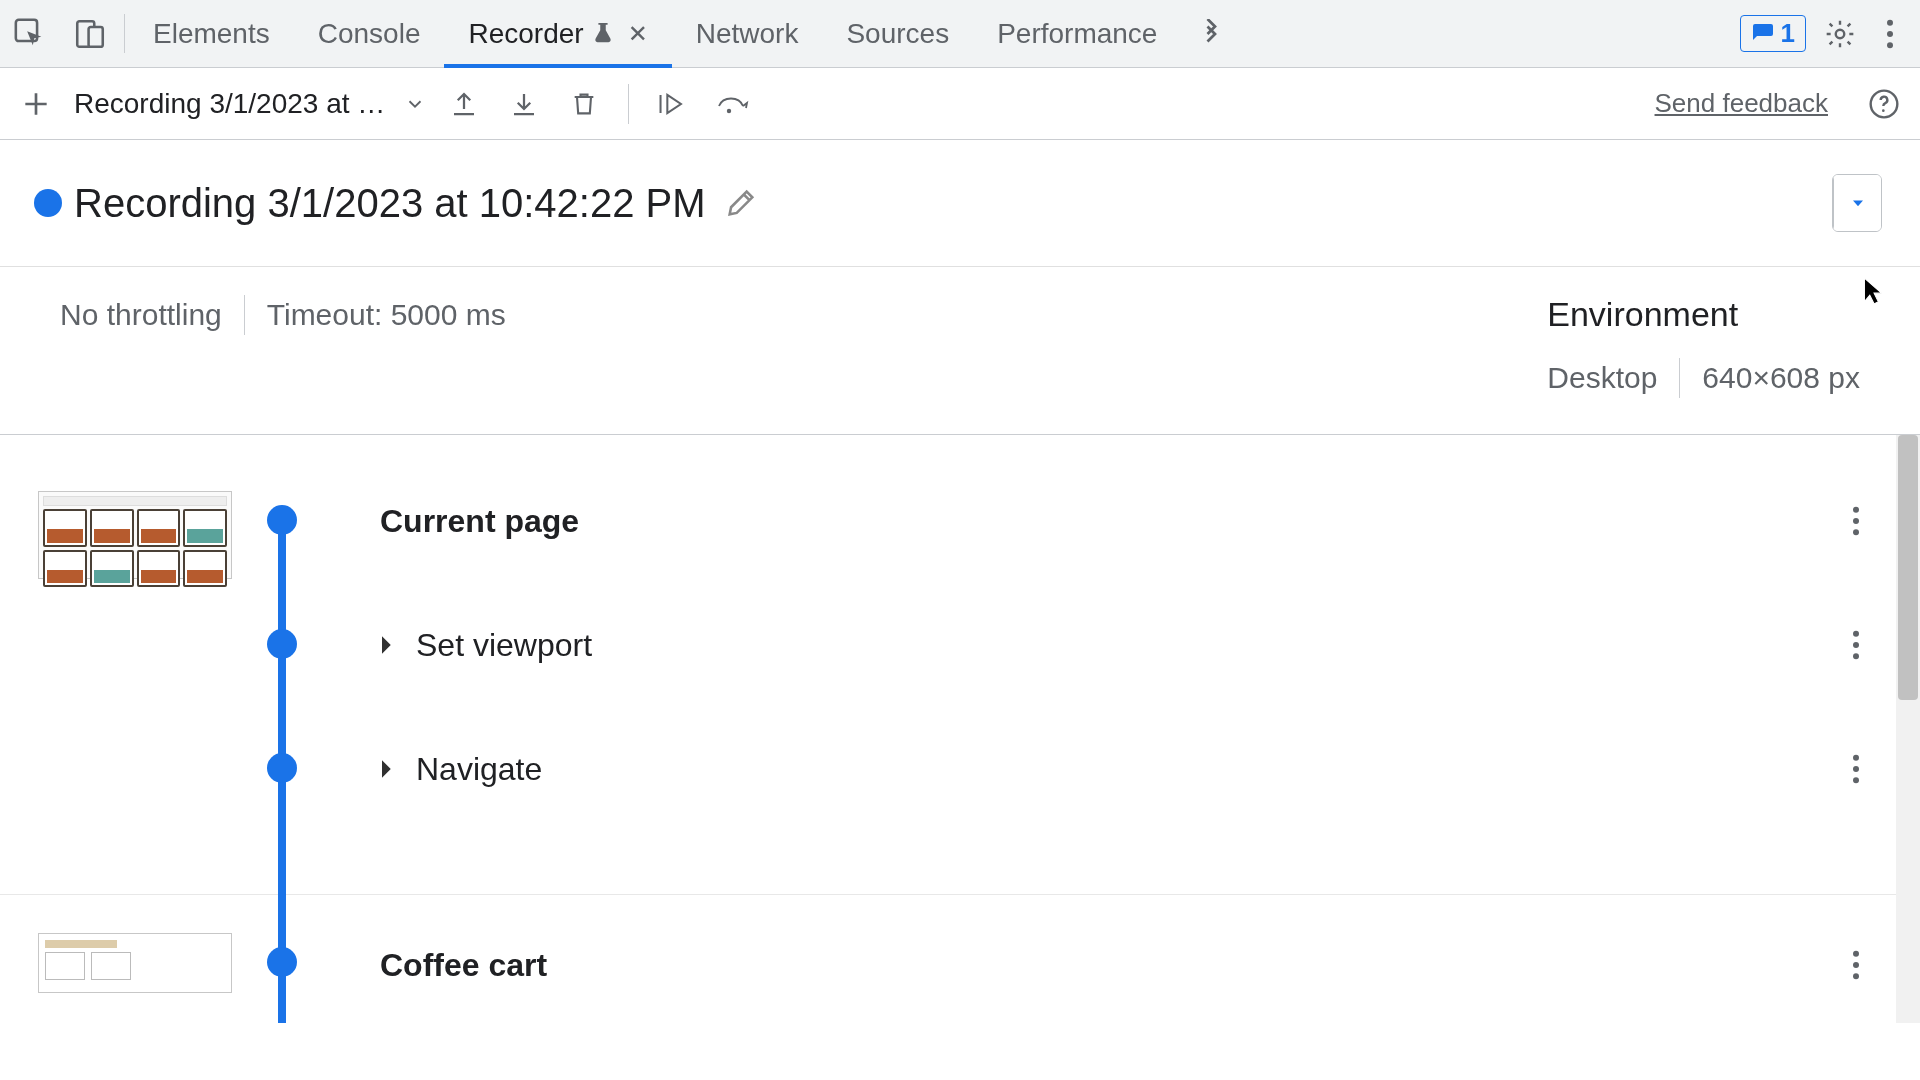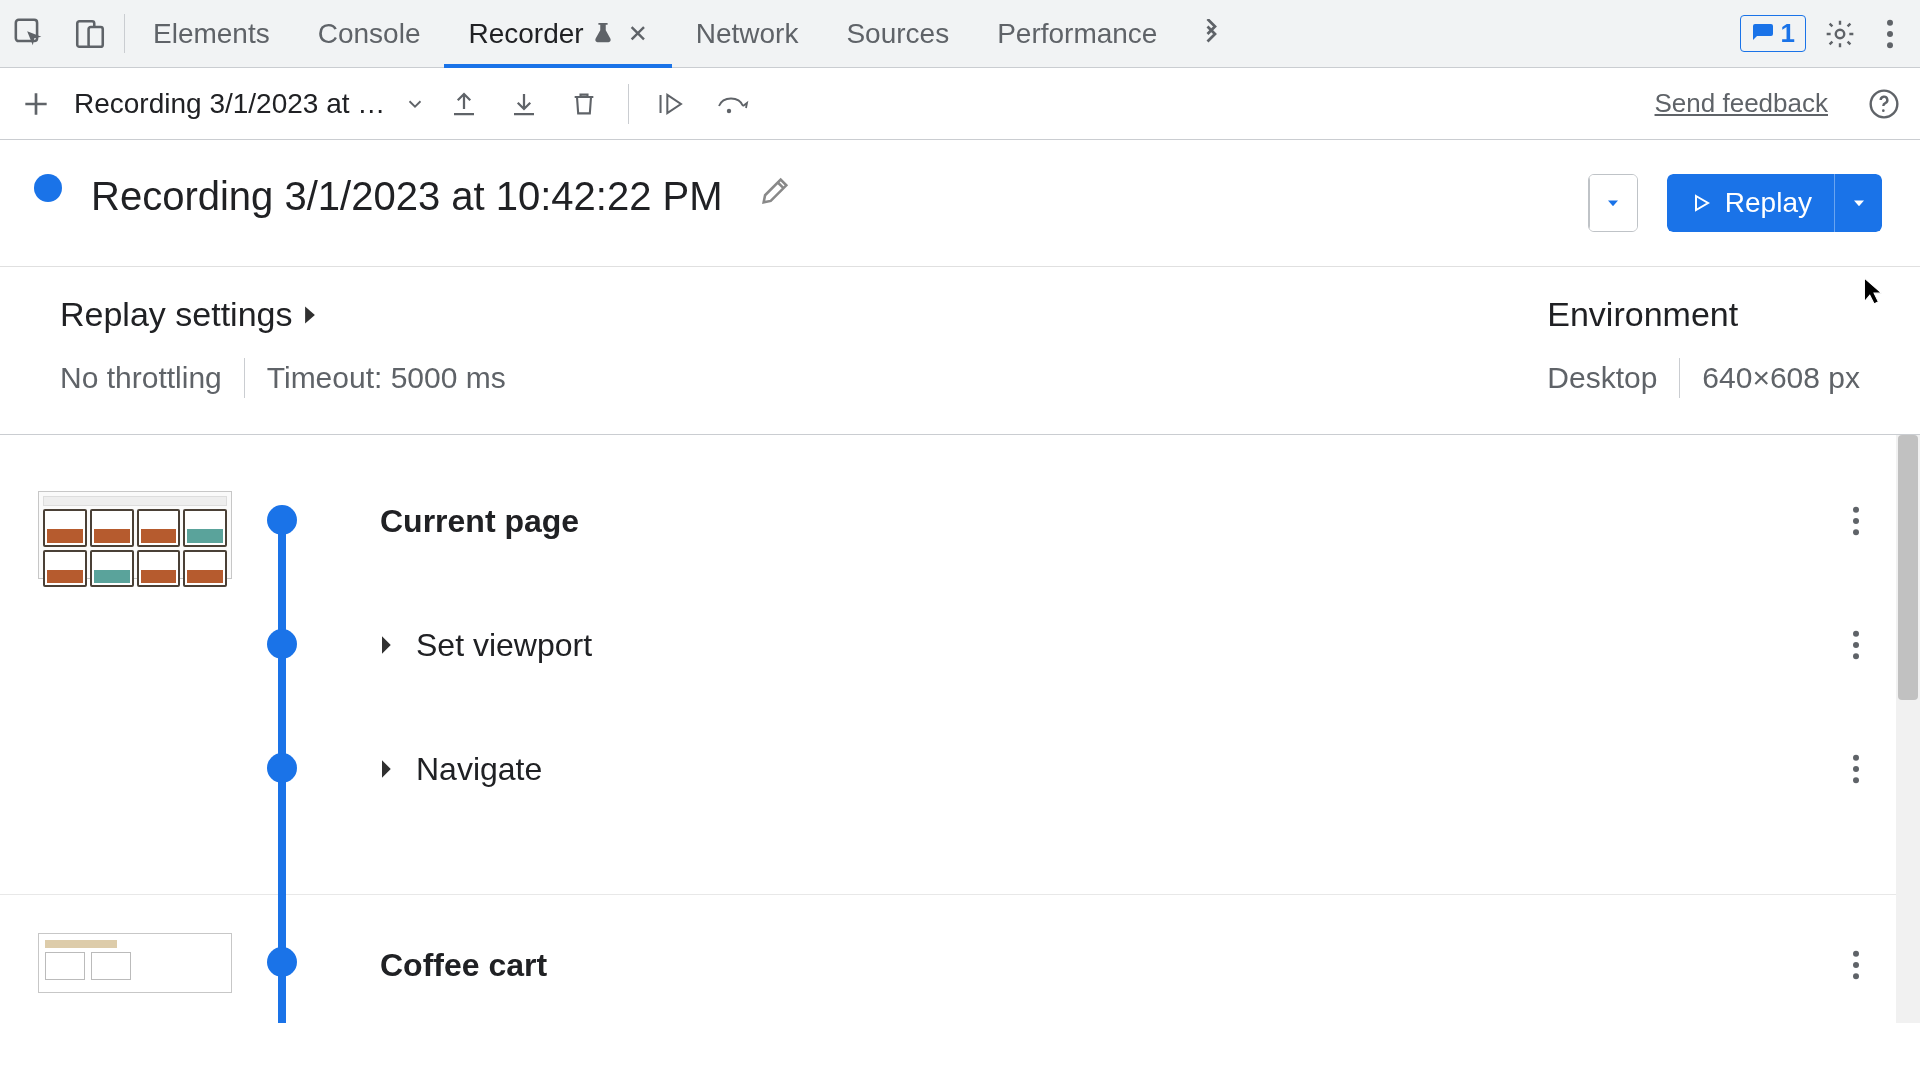--- a/index.html
+++ b/index.html
@@ -83,24 +83,24 @@
   }
   .vline { width: 1px; height: 40px; background: #cacdd1; margin: 0 6px; }
   .toolbar2 .spacer { flex: 1; }
   .send-feedback {
     font-size: 26px; color: #5f6368; text-decoration: underline;
     margin-right: 18px;
   }
 
   
   .header {
-    display: flex; align-items: flex-start;
+    display: flex; align-items: center;
     padding: 34px 38px 34px 34px;
     border-bottom: 1px solid #e0e0e0;
-    gap: 29px;
+    gap: 12px;
   }
   .rec-dot {
     width: 28px; height: 28px; border-radius: 50%;
     background: #1a73e8;
     flex-shrink: 0;
   }
   .rec-title {
     font-size: 40px; font-weight: 400;
   }
   .edit-pencil { color: #5f6368; margin-left: 6px; }
@@ -368,51 +368,30 @@
       </svg>
   </div>
   <div class="spacer"></div>
   <div class="split-btn outline">
     <div class="drop">
       <svg width="20" height="20" viewBox="0 0 24 24" fill="#1a73e8">
           <path d="M6 9l6 7 6-7z"></path>
         </svg>
     </div>
   </div>
-  <div class="split-btn primary">
-    <div class="main">
-      <span>
-        <svg width="24" height="24" viewBox="0 0 24 24" fill="none" stroke="#fff" stroke-width="2">
-            <path d="M7 5l12 7-12 7V5z"></path>
-          </svg>
-      </span>
-      <span>Replay</span>
-    </div>
-    <div class="drop">
-      <svg width="20" height="20" viewBox="0 0 24 24" fill="#fff">
-          <path d="M6 9l6 7 6-7z"></path>
-        </svg>
-    </div>
-  </div>
 </div>
 
 <div class="cursor-ptr">
   <svg width="22" height="30" viewBox="0 0 20 28">
       <path d="M2 2l0 22 5-6 4 8 4-2-4-8 7 0z" fill="#000" stroke="#fff" stroke-width="1"></path>
     </svg>
 </div>
 
 <div class="settings">
   <div class="left">
-    <h3>
-      <span>Replay settings</span>
-      <svg width="16" height="22" viewBox="0 0 12 18" fill="#303030">
-          <path d="M2 2l8 7-8 7z"></path>
-        </svg>
-    </h3>
     <div class="vals">
       <span>No throttling</span>
       <div class="vline2"></div>
       <span>Timeout: 5000 ms</span>
     </div>
   </div>
   <div class="right">
     <h3>
         <span>Environment</span>
       </h3>

